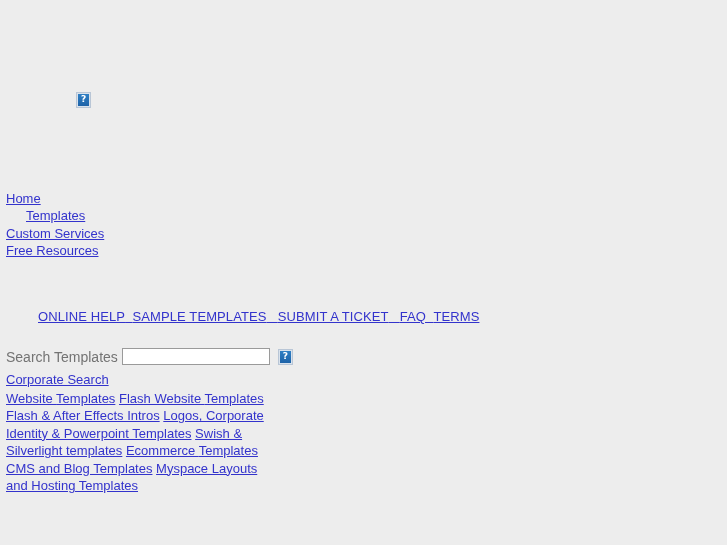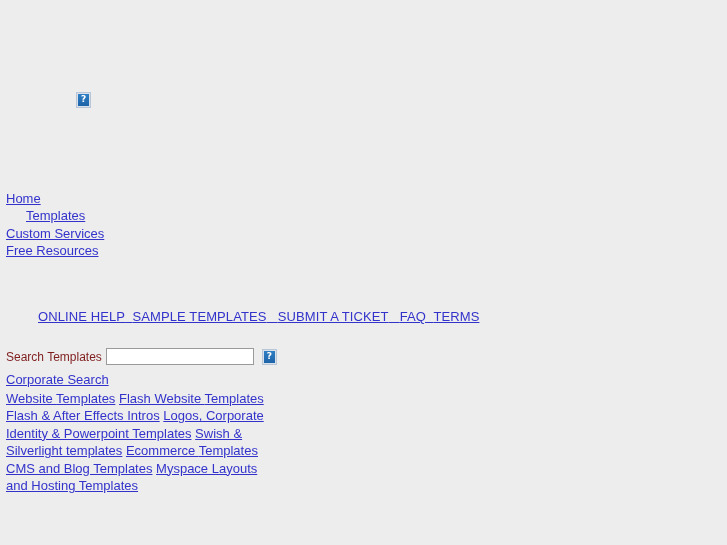--- a/index.html
+++ b/index.html
@@ -92,22 +92,22 @@
   }
 
   
   #search-row {
     position: absolute;
     left: 6px;
     top: 348px;
     white-space: nowrap;
   }
   #search-label {
-    font-size: 12px;
-    color: #7f1d1d;
+    font-size: 14px;
+    color: #737373;
     vertical-align: middle;
   }
   #search-input {
     width: 148px;
     height: 17px;
     margin-left: 4px;
     vertical-align: middle;
     border: 1px solid #9a9a9a;
     background: #ffffff;
     font-family: "Liberation Sans", sans-serif;

